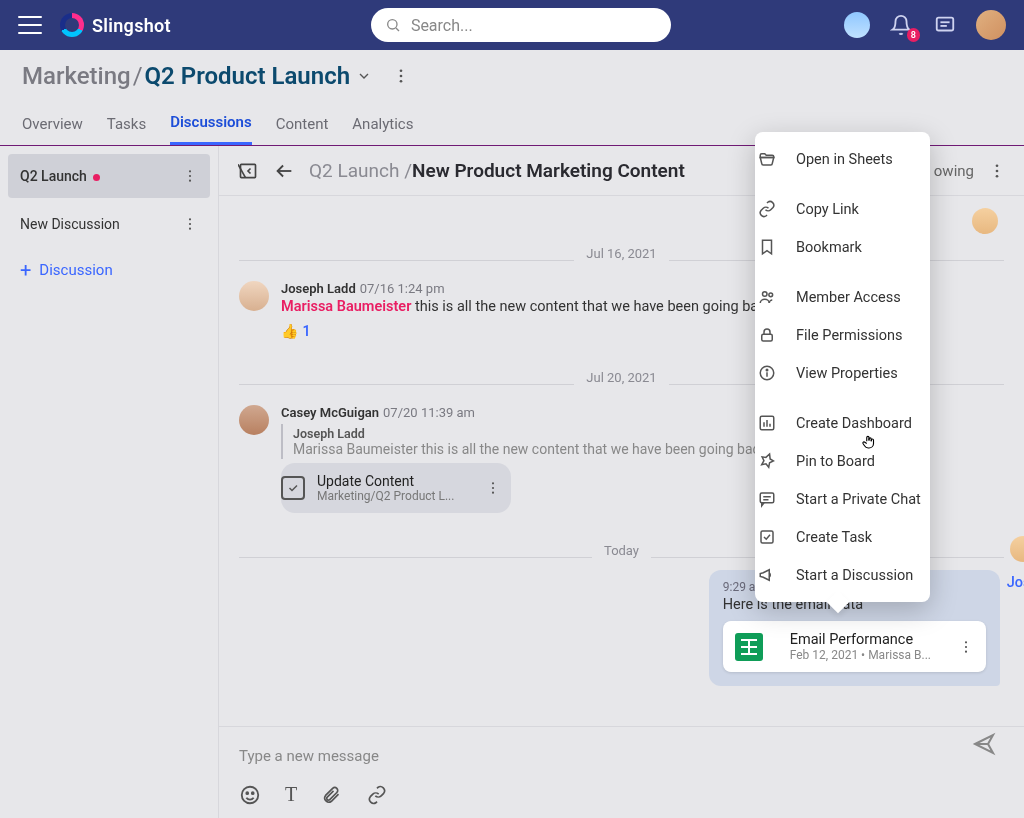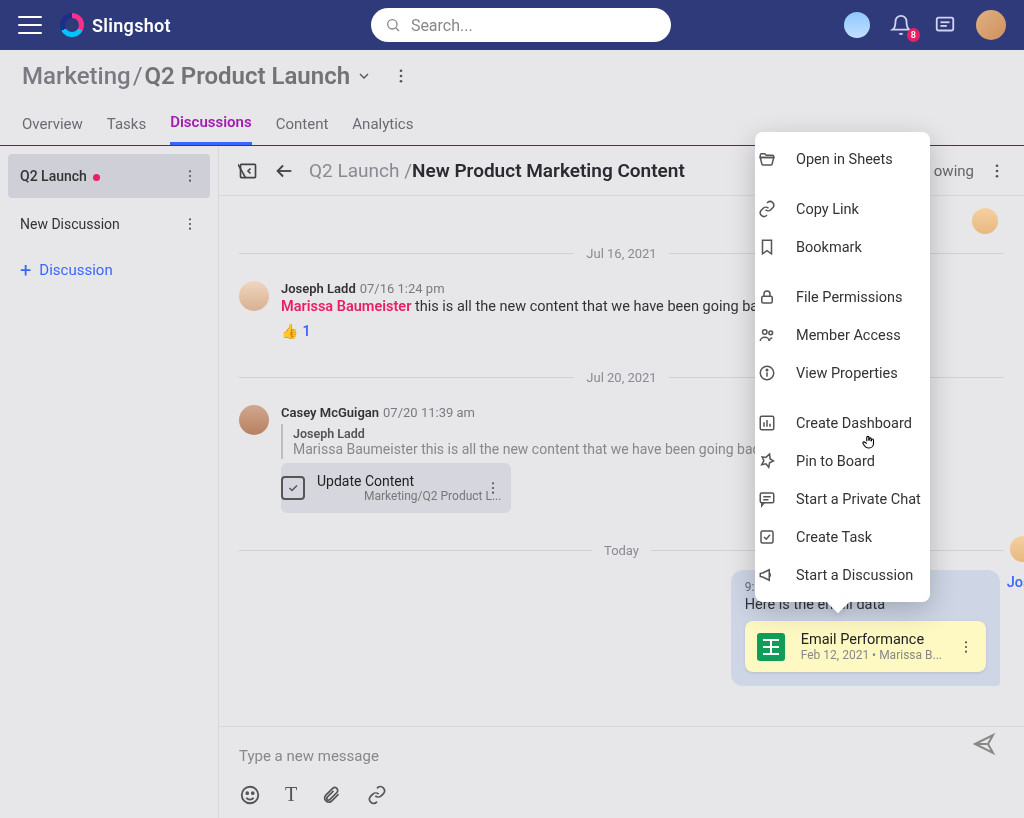--- a/index.html
+++ b/index.html
@@ -18,70 +18,70 @@
   .icon-btn { width:26px; height:26px; color:#cfd3f0; display:flex; align-items:center; justify-content:center; cursor:pointer; position:relative;}
   .badge { position:absolute; bottom:-4px; right:-6px; background:#e91e63; color:#fff; font-size:9px; padding:0 4px; border-radius:8px; line-height:14px; font-weight:600;}
   .avatar { width:30px; height:30px; border-radius:50%; background:#c7a2e8; display:inline-block;}
   .avatar.sm { width:26px; height:26px;}
   .avatar.blue { background:linear-gradient(#8fc7ff,#c0e1ff);}
   .avatar.user { background:linear-gradient(135deg,#e0b080,#d09060);}
   
   .subhead { height:52px; display:flex; align-items:center; padding:0 22px; background:#e7e7ea; color:#6a6a72;}
   .crumb-parent { font-size:24px; font-weight:500; color:#7a7a82;}
   .crumb-sep { font-size:24px; margin:0 2px; color:#7a7a82;}
-  .crumb-current { font-size:24px; font-weight:600; color:#737373;}
+  .crumb-current { font-size:24px; font-weight:600; color:#0c4a6e;}
   .chevron { margin-left:6px; color:#555;}
   .dots-v { margin-left:20px; color:#555; cursor:pointer;}
   
   .tabs { height:44px; display:flex; align-items:center; gap:24px; padding:0 22px; background:#e7e7ea; font-size:15px; color:#6b6b73; border-bottom:1px solid #701a75;}
   .tab { padding:11px 0; cursor:pointer;}
-  .tab.active { color:#a21caf; font-weight:600; border-bottom:3px solid #3a66ff;}
+  .tab.active { color:#1d4ed8; font-weight:600; border-bottom:3px solid #3a66ff;}
   
   .main { display:flex; height:calc(818px - 50px - 52px - 44px); background:#e7e7ea;}
   .sidebar { width:218px; padding:8px; }
   .side-item { height:44px; border-radius:4px; display:flex; align-items:center; padding:0 12px; font-size:14px; color:#333; justify-content:space-between; cursor:pointer; margin-bottom:4px;}
   .side-item.active { background:#cfd0d7; font-weight:500;}
   .side-pill { display:inline-block; width:7px; height:7px; border-radius:50%; background:#e91e63; margin-left:6px; vertical-align:middle;}
   .side-add { color:#3a66ff; display:flex; align-items:center; gap:8px; padding:10px 12px; cursor:pointer; font-size:15px;}
   .side-add .plus { font-size:20px; line-height:1;}
   
   .content { flex:1; background:#e7e7ea; border-left:1px solid #d7d7dc; display:flex; flex-direction:column; position:relative;}
   .thread-head { height:50px; display:flex; align-items:center; padding:0 18px; gap:14px; color:#555; border-bottom:1px solid #d7d7dc;}
   .collapse-ic, .back-ic { width:22px; height:22px; display:flex; align-items:center; justify-content:center; color:#444; cursor:pointer;}
   .thread-crumb { font-size:19px; color:#8a8a92;}
   .thread-crumb strong { color:#2a2a30; font-weight:600;}
   .thread-right { margin-left:auto; display:flex; align-items:center; gap:14px; color:#666; font-size:15px;}
   .thread-body { flex:1; overflow:auto; padding:12px 20px 0 20px;}
-  .date-sep { display:flex; align-items:center; color:#8a8a92; font-size:13px; margin:12px 0;}
+  .date-sep { display:flex; align-items:flex-end; color:#8a8a92; font-size:13px; margin:12px 0;}
   .date-sep::before, .date-sep::after { content:""; flex:1; height:1px; background:#d0d0d5;}
   .date-sep span { padding:0 12px;}
   .msg { display:flex; gap:12px; padding:8px 0 18px 0;}
   .msg .av { width:30px; height:30px; border-radius:50%; flex-shrink:0;}
   .av1 { background:linear-gradient(#f0d6c0,#d8b090);}
   .av2 { background:linear-gradient(#d0a890,#b88060);}
   .msg-body { flex:1; font-size:14.5px; color:#333;}
   .msg-meta { color:#7a7a82; font-size:13px; margin-bottom:2px;}
   .msg-meta .author { color:#333; font-weight:600; margin-right:4px;}
   .mention { color:#e91e63; font-weight:600;}
   .reaction { margin-top:8px; display:inline-flex; align-items:center; gap:4px; font-size:14px; color:#3a66ff; font-weight:600;}
   .quote-bar { border-left:2px solid #bdbdc5; padding:2px 0 2px 10px; margin:4px 0 4px 0;}
   .quote-author { font-size:12.5px; font-weight:600; color:#555;}
   .quote-text { font-size:14px; color:#888;}
   .task-label { font-size:12px; font-weight:700; color:#555; margin:10px 0 6px 0;}
-  .task-card { width:230px; background:#d6d7de; border-radius:6px; padding:10px 0; display:flex; align-items:center; gap:12px; position:relative;}
+  .task-card { width:230px; background:#d6d7de; border-radius:14px; padding:10px 0; display:flex; align-items:center; gap:12px; position:relative;}
   .task-ic { width:24px; height:24px; border:2px solid #555; border-radius:4px; display:flex; align-items:center; justify-content:center;}
   .task-title { font-size:14px; color:#222;}
-  .task-sub { font-size:12px; color:#777;margin-left:47px;}
+  .task-sub { font-size:12px; color:#777;}
   .task-dots { position:absolute; right:10px; top:50%; transform:translateY(-50%); color:#555;}
   
   .out-wrap { display:flex; justify-content:flex-end; padding-right:4px;}
   .out { max-width:400px; background:#ced6e6; border-radius:12px 12px 4px 12px; padding:10px 14px 14px 14px; position:relative;}
   .out-time { font-size:12px; color:#6a6a7a; margin-bottom:2px;}
   .out-text { font-size:14.5px; color:#333; margin-bottom:8px;}
-  .attach-card { background:#fef9c3; border-radius:8px; padding:10px 12px; display:flex; align-items:center; gap:16px; box-shadow:0 1px 3px rgba(0,0,0,.12); min-width:230px;justify-content:space-between;}
+  .attach-card { background:#ffffff; border-radius:8px; padding:10px 12px; display:flex; align-items:center; gap:27px; box-shadow:0 1px 3px rgba(0,0,0,.12); min-width:230px;justify-content:space-between;}
   .sheet-ic { width:28px; height:28px; background:#0f9d58; border-radius:3px; position:relative;}
   .sheet-ic::before { content:""; position:absolute; inset:6px 6px 6px 6px; background:
     linear-gradient(#fff,#fff) 0 0/100% 2px no-repeat,
     linear-gradient(#fff,#fff) 0 50%/100% 2px no-repeat,
     linear-gradient(#fff,#fff) 0 100%/100% 2px no-repeat,
     linear-gradient(#fff,#fff) 50% 0/2px 100% no-repeat;}
   .attach-title { font-size:14.5px; color:#222;}
   .attach-sub { font-size:12px; color:#888;}
   .attach-dots { margin-left:auto; color:#555; cursor:pointer;}
   .out-author { position:absolute; right:-90px; top:4px; color:#3a66ff; font-size:14.5px; font-weight:500;}
@@ -363,33 +363,33 @@
   </div>
   <div class="pop-item">
     <svg width="18" height="18" viewBox="0 0 24 24" fill="none" stroke="#555" stroke-width="2">
         <path d="M6 3h12v18l-6-4-6 4z"></path>
       </svg>
     <span>Bookmark</span>
   </div>
   <div class="pop-sep"></div>
   <div class="pop-item">
     <svg width="18" height="18" viewBox="0 0 24 24" fill="none" stroke="#555" stroke-width="2">
-        <rect x="5" y="11" width="14" height="9" rx="2"></rect>
-        <path d="M8 11V8a4 4 0 018 0v3"></path>
-      </svg>
-    <span>File Permissions</span>
-  </div>
-  <div class="pop-item">
-    <svg width="18" height="18" viewBox="0 0 24 24" fill="none" stroke="#555" stroke-width="2">
         <circle cx="9" cy="8" r="3"></circle>
         <path d="M3 20c0-3 3-5 6-5s6 2 6 5"></path>
         <circle cx="17" cy="9" r="2.5"></circle>
         <path d="M15 20c0-2 2-4 4-4"></path>
       </svg>
     <span>Member Access</span>
+  </div>
+  <div class="pop-item">
+    <svg width="18" height="18" viewBox="0 0 24 24" fill="none" stroke="#555" stroke-width="2">
+        <rect x="5" y="11" width="14" height="9" rx="2"></rect>
+        <path d="M8 11V8a4 4 0 018 0v3"></path>
+      </svg>
+    <span>File Permissions</span>
   </div>
   <div class="pop-item">
     <svg width="18" height="18" viewBox="0 0 24 24" fill="none" stroke="#555" stroke-width="2">
         <circle cx="12" cy="12" r="9"></circle>
         <line x1="12" y1="11" x2="12" y2="17"></line>
         <circle cx="12" cy="8" r="1" fill="#555"></circle>
       </svg>
     <span>View Properties</span>
   </div>
   <div class="pop-sep"></div>

